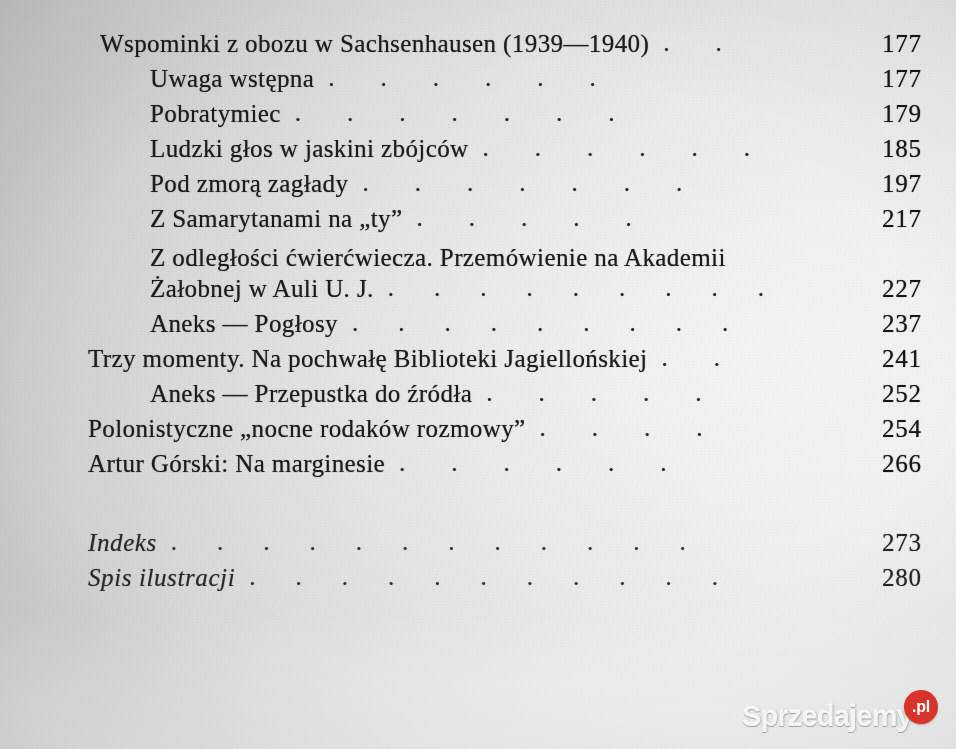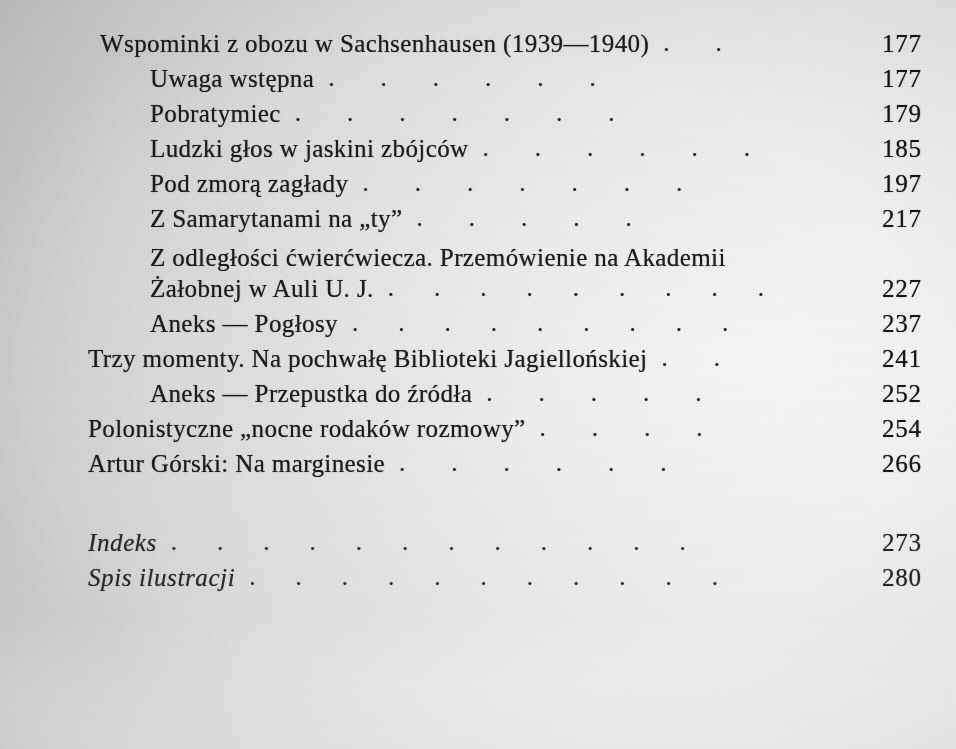--- a/index.html
+++ b/index.html
@@ -256,14 +256,18 @@
       <div class="toc-row lvl0 italic-row">
         <span class="title">Spis ilustracji</span>
         <span class="leader tight">...........</span>
         <span class="pageno">280</span>
       </div>
     </div>
 
   <div id="fade-bottom"></div>
   <div id="vignette"></div>
 
+  <div id="watermark">
+    <span id="wm-text">Sprzedajemy</span>
+    <span id="wm-badge">.pl</span>
+  </div>
 
 </div>
 
 </body></html>

